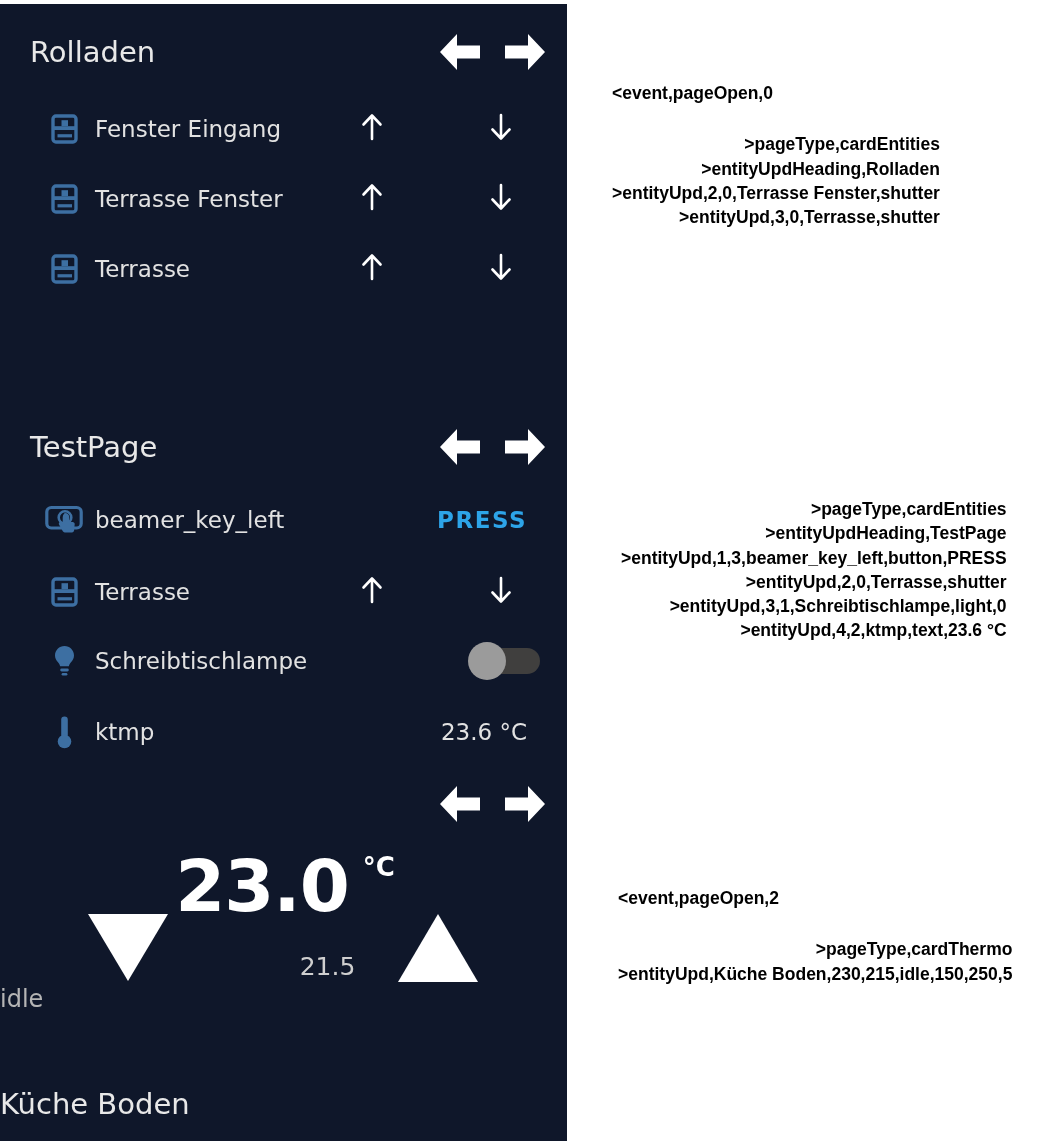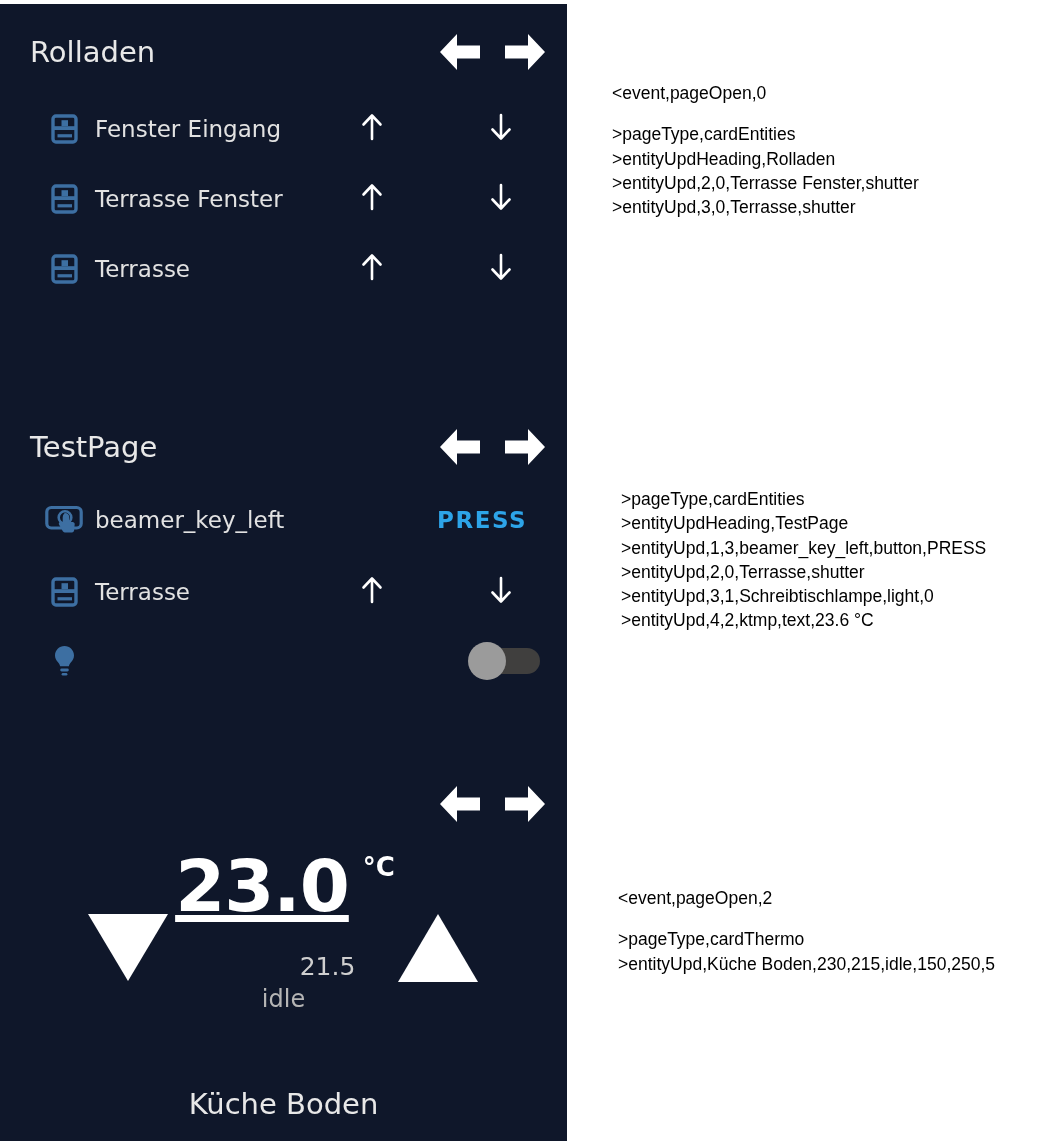--- a/index.html
+++ b/index.html
@@ -18,32 +18,32 @@
   .ctl-stop{left:429px;}
   .ctl-down{left:487px;}
   .stop-square{width:18px;height:18px;background:#ffffff;}
   .press{position:absolute;right:40px;top:50%;transform:translateY(-50%);color:#2da4e8;font-size:23px;font-weight:600;letter-spacing:1.5px;white-space:nowrap;cursor:pointer;}
   .value{position:absolute;right:40px;top:50%;transform:translateY(-50%);color:#e2e2e2;font-size:23px;white-space:nowrap;}
   .toggle{position:absolute;right:27px;top:50%;transform:translateY(-50%);width:62px;height:26px;cursor:pointer;}
   .toggle .track{width:62px;height:26px;border-radius:13px;background:#403f3e;}
   .toggle .knob{position:absolute;left:-10px;top:-6px;width:38px;height:38px;border-radius:50%;background:#9b9b9b;}
   
   .temp-wrap{position:absolute;left:60px;top:846px;width:450px;display:flex;justify-content:center;align-items:flex-start;}
-  .temp-num{font-size:72px;font-weight:700;color:#ffffff;line-height:1;letter-spacing:-1px;text-decoration:underline;}
+  .temp-num{font-size:72px;font-weight:700;color:#ffffff;line-height:1;letter-spacing:-1px;}
   .temp-unit{font-size:26px;font-weight:700;color:#ffffff;margin-left:14px;margin-top:2px;}
   .tri{position:absolute;width:0;height:0;cursor:pointer;}
   .tri-down{left:88px;top:910px;border-left:40px solid transparent;border-right:40px solid transparent;border-top:67px solid #ffffff;}
   .tri-up{left:398px;top:910px;border-left:40px solid transparent;border-right:40px solid transparent;border-bottom:68px solid #ffffff;}
   .setpoint{position:absolute;left:0;top:948px;width:567px;text-align:center;font-size:25px;color:#cfcfcf;padding-left:44px;}
-  .thermo-state{position:absolute;left:0;top:981px;width:567px;text-align:center;font-size:24px;color:#b5b5b5;}
-  .thermo-title{position:absolute;left:0;top:1083px;width:567px;text-align:center;font-size:29px;color:#e8e8e8;}
+  .thermo-state{position:absolute;left:0;top:981px;width:567px;text-align:left;font-size:24px;color:#b5b5b5;}
+  .thermo-title{position:absolute;left:0;top:1083px;width:567px;font-size:29px;color:#e8e8e8;}
   
-  .log{position:absolute;color:#000000;font-family:"Liberation Sans",sans-serif;font-weight:400;
+  .log{position:absolute;color:#000000;font-family:"Liberation Sans",sans-serif;font-weight:700;
        font-size:17.5px;line-height:24.3px;white-space:nowrap;}
-  .log .lines{margin-top:17px;}
+  .log .lines{margin-top:27px;text-align:right;}
   .log-1{left:612px;top:81px;}
   .log-2{left:621px;top:470px;}
   .log-3{left:618px;top:886px;}
 </style>
 </head>
 <body>
 
 <div class="stage">
 
   <div class="panel">
@@ -161,26 +161,37 @@
     </div>
 
     <div class="row" style="top:622px">
       <span class="icon">
         <svg width="23" height="32" viewBox="0 0 23 32">
             <path d="M11.5 1C16.8 1 21 5.2 21 10.4c0 3-1.4 4.9-2.8 6.6-1.1 1.3-2 2.4-2.3 4.2H7.1c-.3-1.8-1.2-2.9-2.3-4.2C3.4 15.3 2 13.4 2 10.4 2 5.2 6.2 1 11.5 1z" fill="currentColor"></path>
             <rect x="7.2" y="23.6" width="8.6" height="2.8" rx="1.4" fill="currentColor"></rect>
             <rect x="8.6" y="28" width="5.8" height="2.5" rx="1.25" fill="currentColor"></rect>
           </svg>
       </span>
+      <span class="label">Schreibtischlampe</span>
       <span class="toggle">
         <span class="track" style="display:block"></span>
         <span class="knob"></span>
       </span>
     </div>
 
+    <div class="row" style="top:693px">
+      <span class="icon">
+        <svg width="17" height="34" viewBox="0 0 17 34">
+            <rect x="5.2" y="1.5" width="6.6" height="21" rx="3.3" fill="currentColor"></rect>
+            <circle cx="8.5" cy="26.5" r="6.8" fill="currentColor"></circle>
+          </svg>
+      </span>
+      <span class="label">ktmp</span>
+      <span class="value">23.6 °C</span>
+    </div>
 
     <div class="nav" style="left:440px;top:781px">
       <span><svg width="40" height="38" viewBox="0 0 40 38">
             <polygon points="17,1 0,19 17,37 17,25.5 40,25.5 40,12.5 17,12.5" fill="#fff"></polygon>
           </svg></span>
     </div>
     <div class="nav" style="left:505px;top:781px">
       <span><svg width="40" height="38" viewBox="0 0 40 38">
             <polygon points="23,1 40,19 23,37 23,25.5 0,25.5 0,12.5 23,12.5" fill="#fff"></polygon>
           </svg></span>

